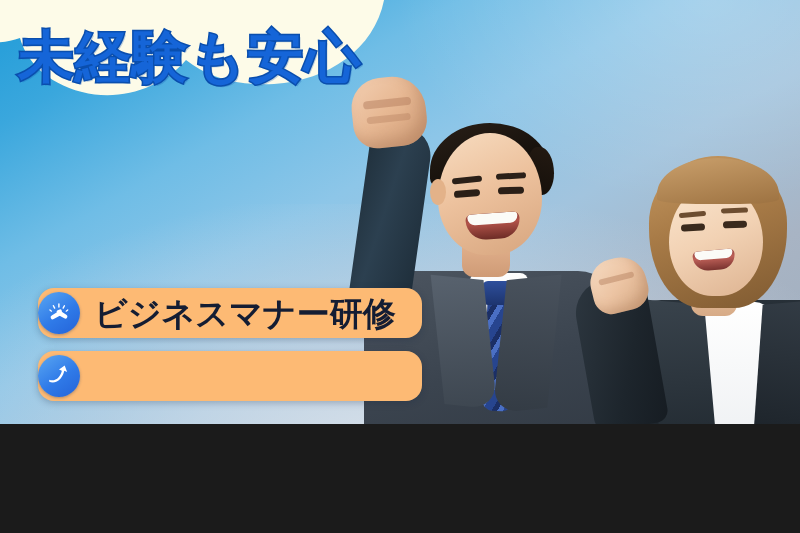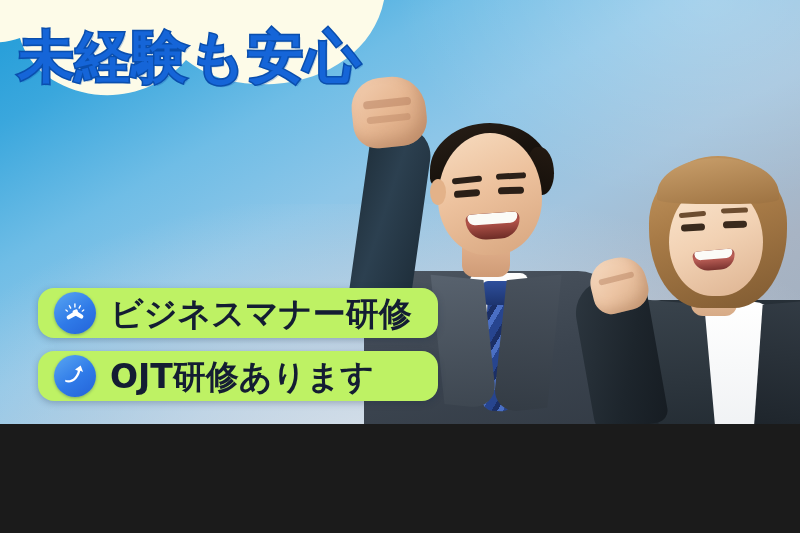--- a/index.html
+++ b/index.html
@@ -339,23 +339,23 @@
     left: 38px;
     top: 288px;
     display: flex;
     flex-direction: column;
     gap: 13px;
   }
   .badge {
     display: flex;
     align-items: center;
     gap: 14px;
-    background: #bef264;
+    background: #fdba74;
     border-radius: 16px;
-    padding: 6px 26px 6px 16px;
+    padding: 6px 26px 6px 0;
     box-shadow: 0 2px 7px rgba(20,40,70,0.28);
     height: 50px;
     box-sizing: border-box;
   }
   .badge-icon {
     flex: 0 0 auto;
     width: 42px;
     height: 42px;
     border-radius: 50%;
     background: linear-gradient(145deg, #5aa7f2 0%, #2f7ae8 55%, #2463d8 100%);
@@ -464,18 +464,17 @@
 
 
     <div class="badge">
       <span class="badge-icon">
         <svg viewBox="0 0 64 64" aria-hidden="true">
           <path d="M8 46 C 16 50 28 48 36 38 C 42 30 44 24 45 19
                    L 52 22 L 46 6 L 32 16 L 39 19
                    C 38 24 36 29 31 35 C 24 43 15 44 8 41 Z"></path>
         </svg>
       </span>
-      <span class="badge-label">OJT研修あります</span>
     </div>
 
   </div>
 
 </div>
 
 </body></html>

